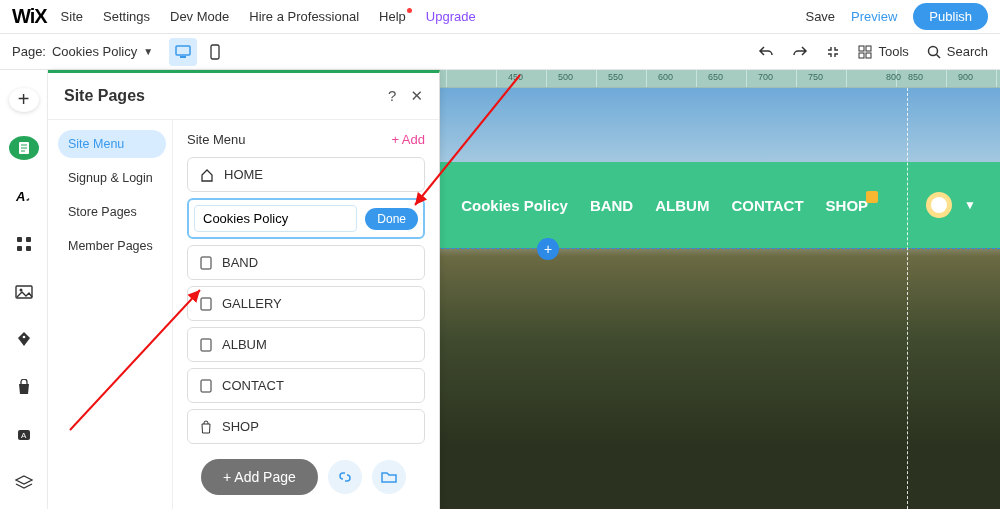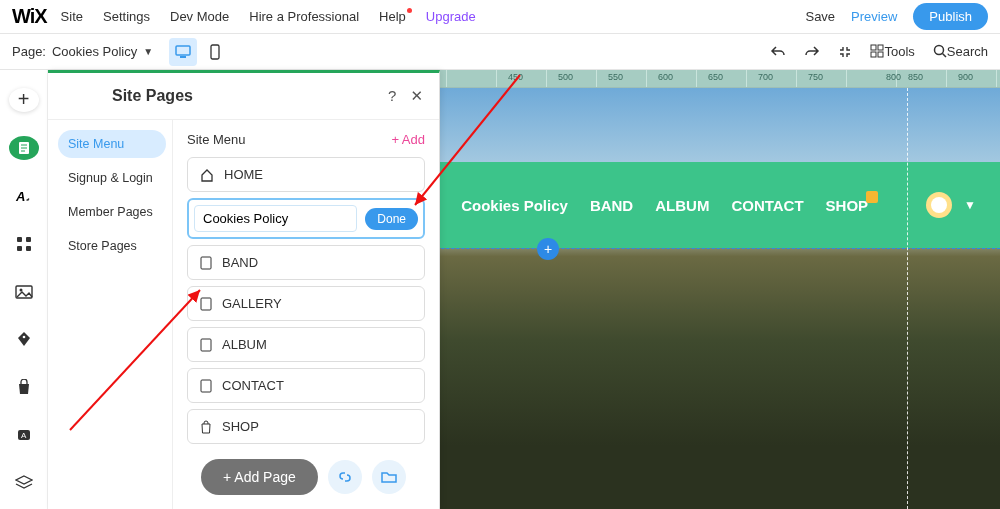--- a/index.html
+++ b/index.html
@@ -17,36 +17,36 @@
   .publish { background: #3899ec; color: #fff; padding: 6px 16px; border-radius: 20px; font-size: 13px; }
 
   
   .toolbar2 { height: 36px; display: flex; align-items: center; padding: 0 12px; border-bottom: 1px solid #e5e5e5; font-size: 13px; color: #333; }
   .pageselect { display: flex; align-items: center; gap: 6px; margin-right: 16px; }
   .chev { font-size: 10px; color: #444; }
   .devicebtns { display: flex; gap: 4px; }
   .devicebtn { width: 28px; height: 28px; display: flex; align-items: center; justify-content: center; border-radius: 4px; }
   .devicebtn.active { background: #d8ecff; }
   .t2right { margin-left: auto; display: flex; align-items: center; gap: 18px; }
-  .iconbtn { display: flex; align-items: flex-start; gap: 0; }
+  .iconbtn { display: flex; align-items: flex-end; gap: 6px; }
 
   
   .editor { position: relative; display: flex; height: calc(509px - 70px); }
 
   
   .leftrail { width: 48px; background: #fff; border-right: 1px solid #eee; display: flex; flex-direction: column; align-items: center; padding-top: 18px; gap: 24px; }
   .railbtn { width: 30px; height: 30px; display: flex; align-items: center; justify-content: center; border-radius: 50%; color: #333; }
   .railbtn.plus { background: #fff; box-shadow: 0 1px 4px rgba(0,0,0,.15); font-size: 20px; }
   .railbtn.active { background: #25a55a; color: #fff; }
 
   
   .panel { position: absolute; left: 48px; top: 0; width: 392px; height: 100%; background: #fff; border-right: 1px solid #ddd; display: flex; flex-direction: column; box-shadow: 2px 0 6px rgba(0,0,0,0.08); z-index: 10; }
   .panel-top { border-top: 3px solid #25a55a; }
   .panelhead { display: flex; align-items: center; padding: 14px 16px; border-bottom: 1px solid #eee; }
-  .paneltitle { font-size: 16px; font-weight: 700; color: #333; margin-left: 48px; }
+  .paneltitle { font-size: 16px; font-weight: 700; color: #333; }
   .panelheadright { margin-left: auto; display: flex; gap: 14px; color: #555; font-size: 15px; }
 
   .panelbody { display: flex; flex: 1; min-height: 0; }
   .panelside { width: 125px; padding: 10px 6px 10px 10px; border-right: 1px solid #eee; font-size: 12.5px; }
   .panelside div { padding: 7px 10px; border-radius: 14px; margin-bottom: 6px; color: #333; }
   .panelside .sel { background: #d8ecff; color: #3899ec; }
 
   .panelmain { flex: 1; padding: 12px 14px 0 14px; display: flex; flex-direction: column; min-height: 0; }
   .pm-head { display: flex; align-items: center; margin-bottom: 10px; font-size: 13px; color: #333; }
   .pm-add { margin-left: auto; color: #ec4899; font-size: 13px; }
@@ -222,22 +222,22 @@
       <span class="paneltitle">Site Pages</span>
       <div class="panelheadright">
         <span>?</span>
         <span>✕</span>
       </div>
     </div>
     <div class="panelbody">
       <div class="panelside">
         <div class="sel">Site Menu</div>
         <div>Signup &amp; Login</div>
+        <div>Store Pages</div>
         <div>Member Pages</div>
-        <div>Store Pages</div>
       </div>
       <div class="panelmain">
         <div class="pm-head">
           <span>Site Menu</span>
           <span class="pm-add">+ Add</span>
         </div>
         <div class="pagelist">
           <div class="pageitem">
             <svg width="14" height="14" viewBox="0 0 14 14">
                 <path d="M2 7 L7 2 L12 7 V13 H2 Z" fill="none" stroke="#333" stroke-width="1.3"></path>

